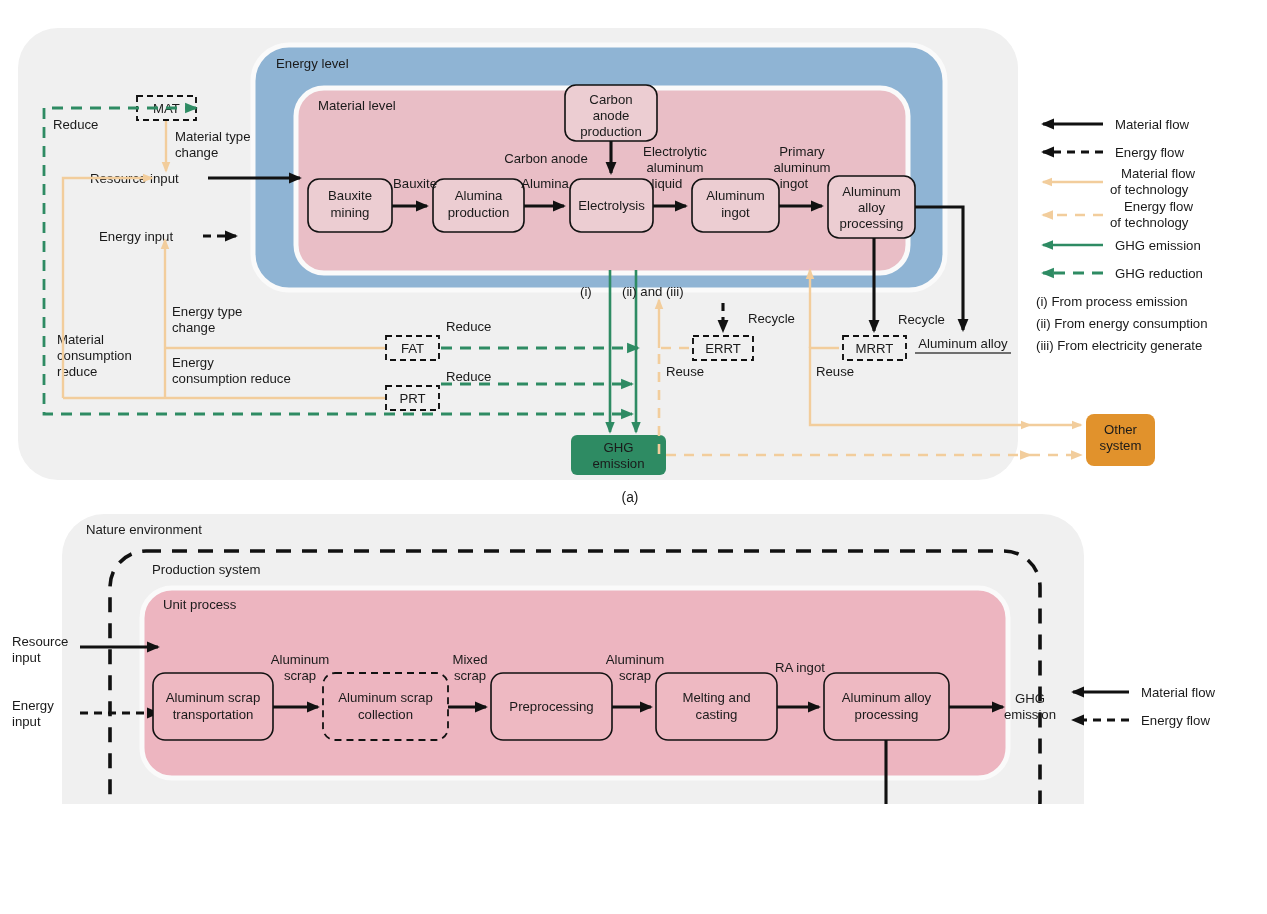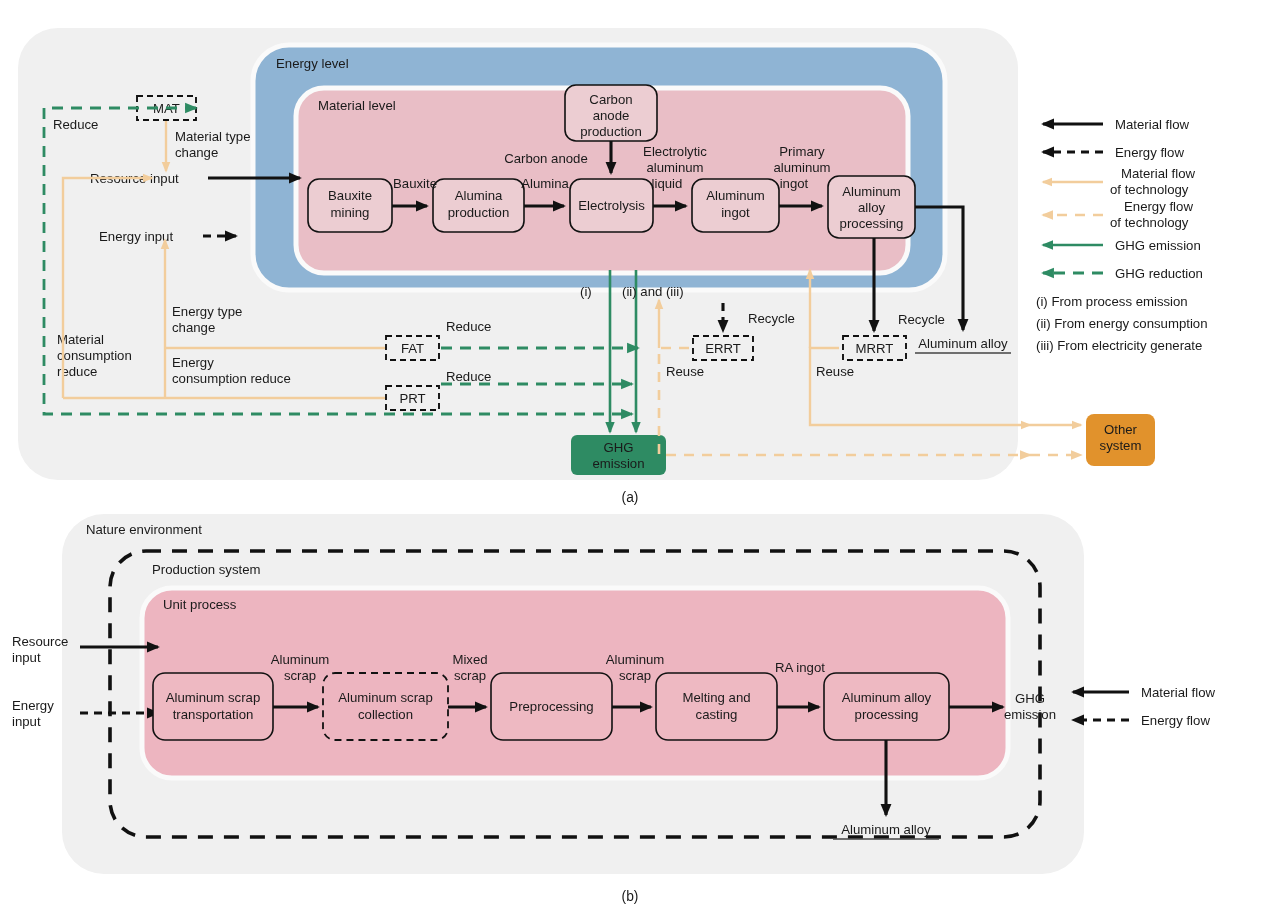--- a/index.html
+++ b/index.html
@@ -1,17 +1,17 @@
 <!DOCTYPE html>
 <html><head>
 <meta charset="utf-8">
 <style>
   html,body{margin:0;padding:0;background:#ffffff;}
   body{width:1267px;height:914px;font-family:"Liberation Sans",sans-serif;color:#1a1a1a;}
-  #stage{position:relative;width:1267px;height:914px;overflow:hidden;}
+  #stage{position:relative;width:1267px;height:804px;overflow:hidden;}
   svg#scene{position:absolute;left:0;top:0;width:1267px;height:914px;}
   .t{font-family:"Liberation Sans",sans-serif;fill:#1a1a1a;}
   .t13{font-size:13.2px;}
   .t14{font-size:13.8px;}
   .pbox{fill:#eccdd2;stroke:#111;stroke-width:1.6;}
   .pboxB{fill:#eeb9c2;stroke:#111;stroke-width:1.6;}
   .dashbox{fill:none;stroke:#111;stroke-width:1.9;stroke-dasharray:6 4;}
   .mflow{stroke:#111;stroke-width:3.1;fill:none;}
   .eflow{stroke:#111;stroke-width:3.1;fill:none;stroke-dasharray:8 6;}
   .tflow{stroke:#f2cd9c;stroke-width:2.4;fill:none;}

